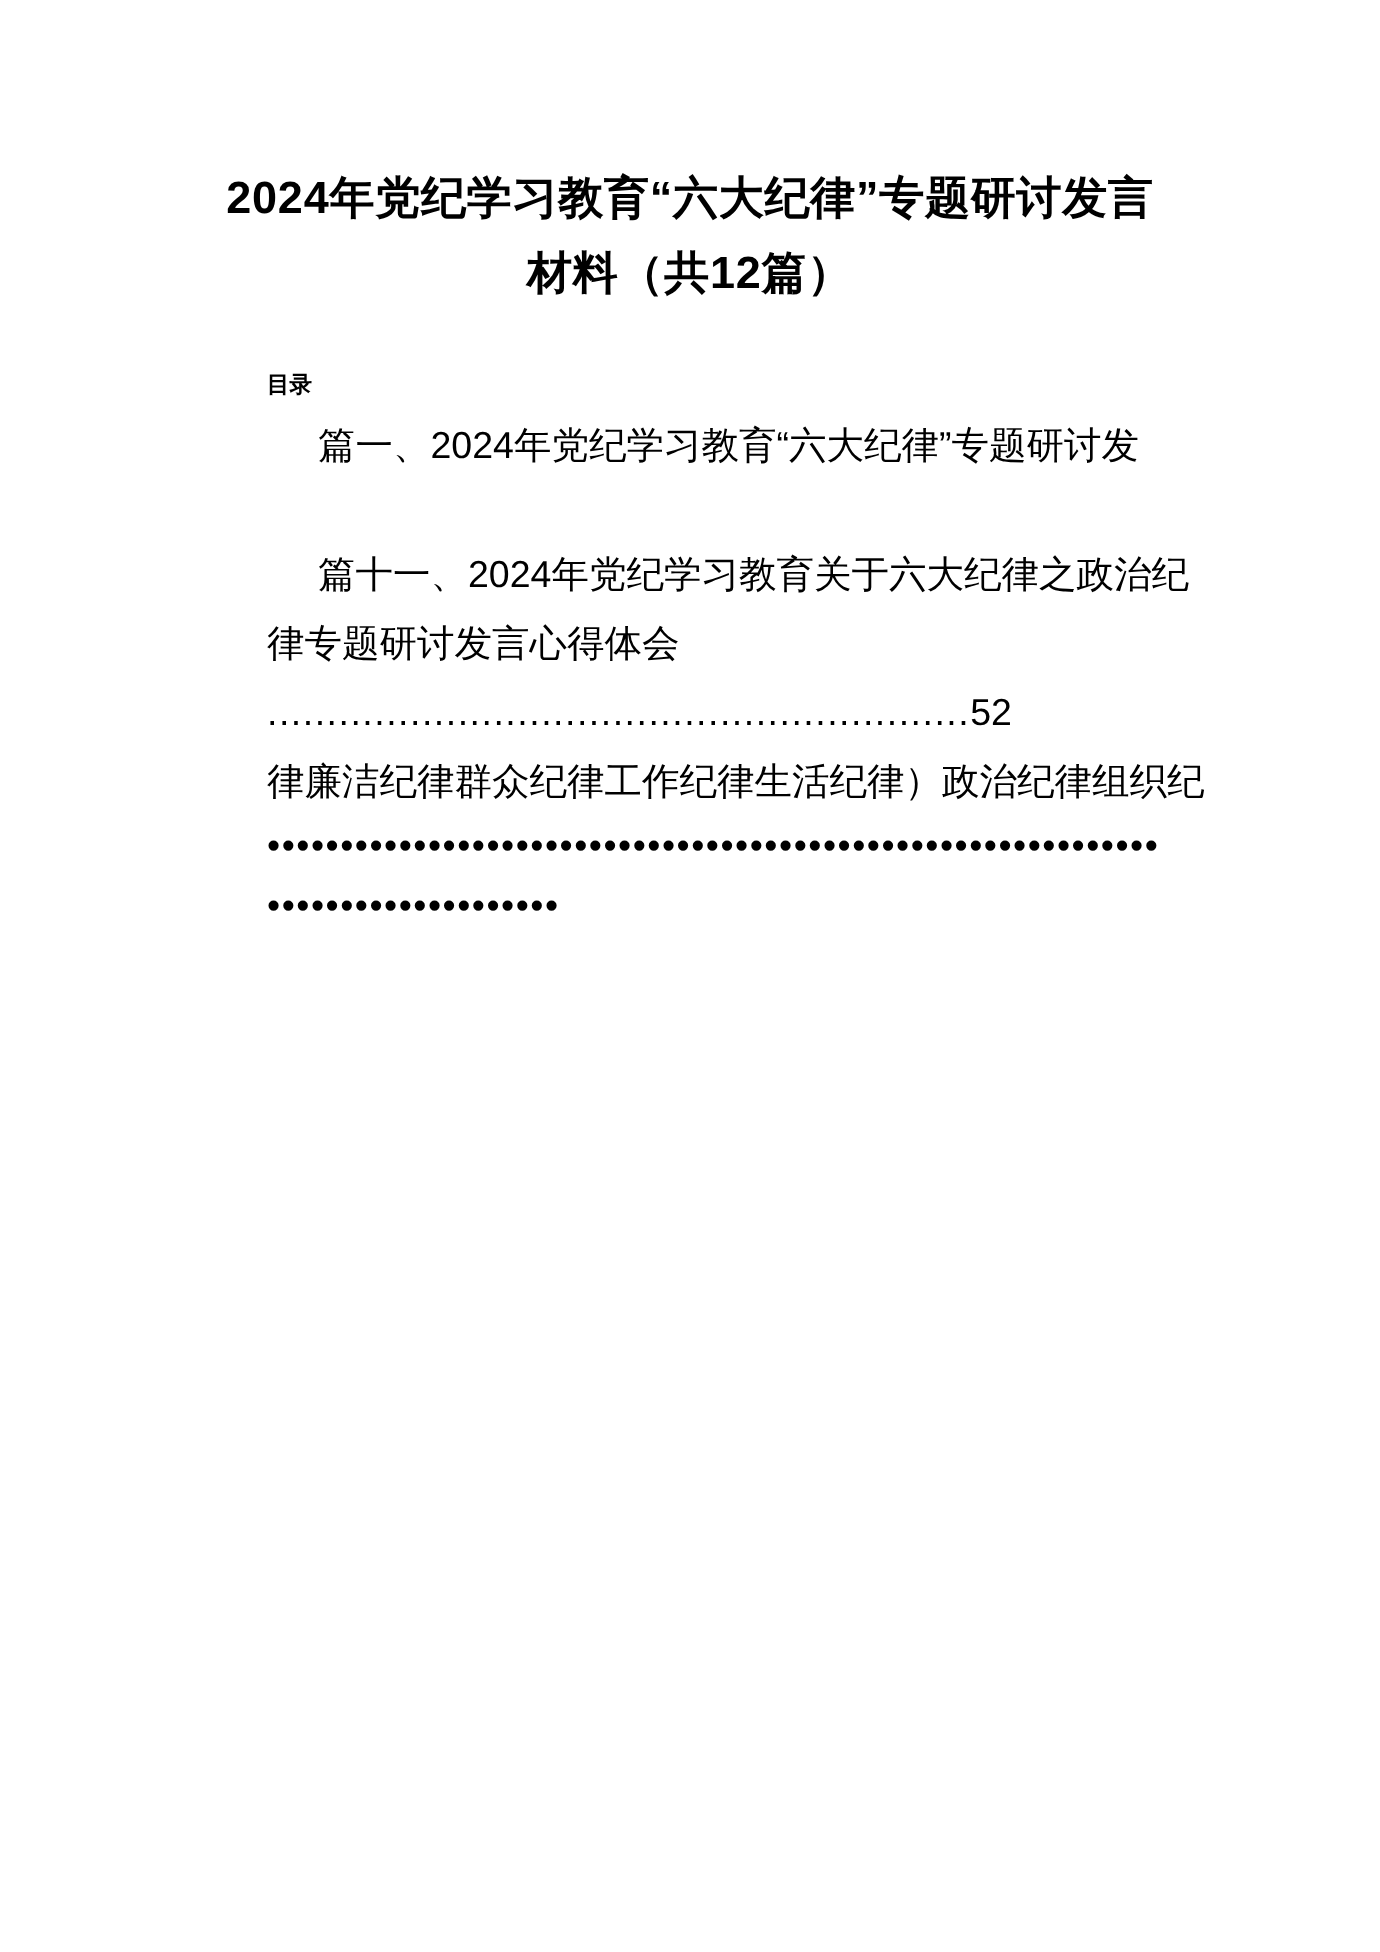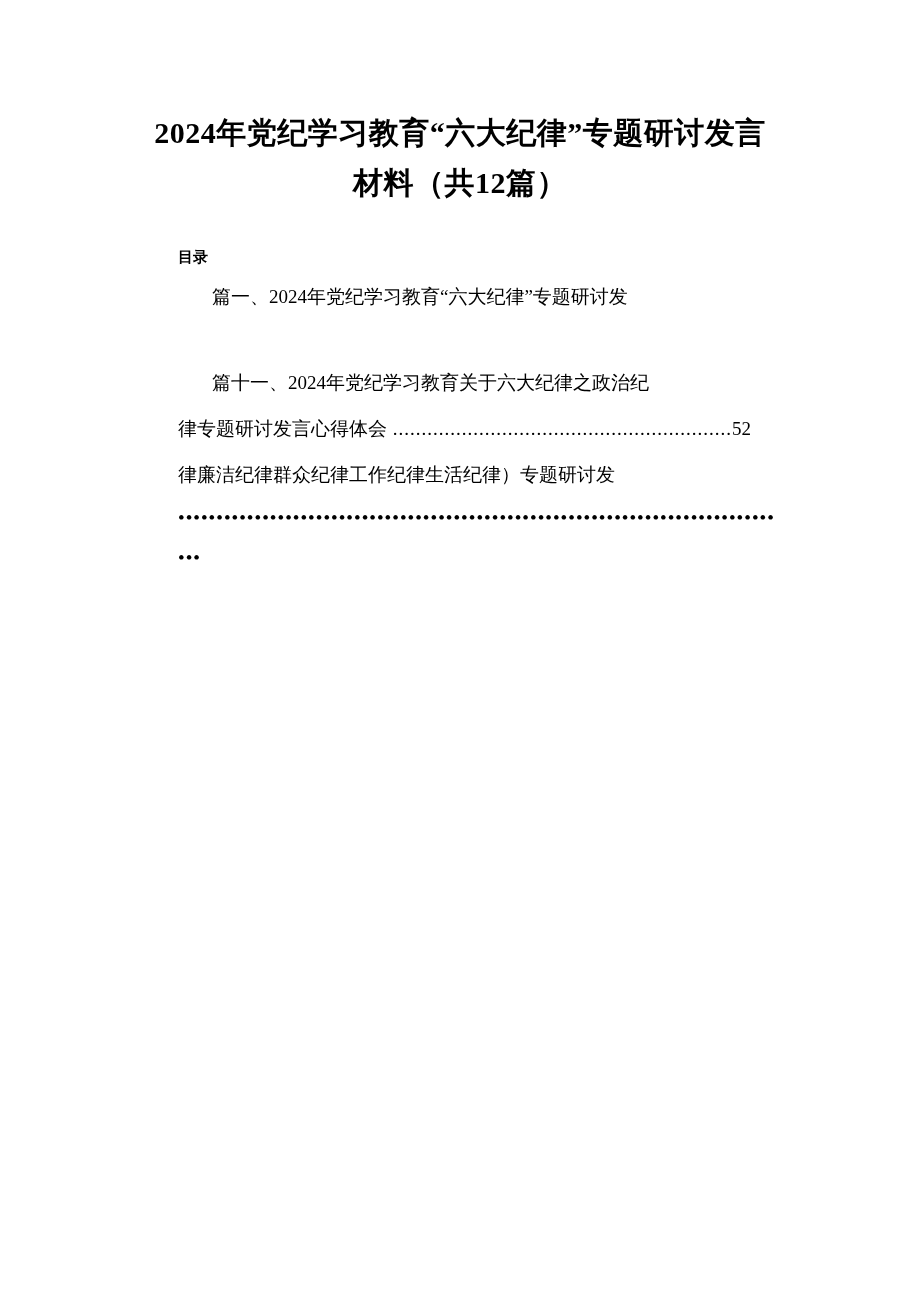--- a/index.html
+++ b/index.html
@@ -14,21 +14,20 @@
     color: #000000;
     position: relative;
     overflow: hidden;
   }
   .page {
     position: relative;
     width: 920px;
     height: 1101px;
     box-sizing: border-box;
     padding: 0;
-    font-family: Liberation Serif, serif;
   }
   .doc-title {
     margin: 0;
     padding: 108px 150px 0 150px;
     font-size: 30px;
     font-weight: bold;
     line-height: 50px;
     text-align: center;
     letter-spacing: 0.5px;
   }
@@ -38,21 +37,21 @@
     font-size: 15px;
     font-weight: bold;
     line-height: 34px;
   }
   .toc-list {
     margin: 0;
     padding: 0;
     list-style: none;
   }
   .toc-entry {
-    font-size: 19px;
+    font-size: 25px;
     line-height: 46px;
     color: #000000;
     padding: 0 100px 0 178px;
     text-indent: 0;
     word-break: break-all;
   }
   .toc-entry.indent {
     text-indent: 34px;
   }
   .toc-entry.gap-top {
@@ -86,19 +85,19 @@
   <h2 class="toc-heading">目录</h2>
 
   <ul class="toc-list">
     <li class="toc-entry indent"><span>篇一、2024年党纪学习教育“六大纪律”专题研讨发</span><span class="leader"></span><span class="pagenum"></span></li>
 
     <li class="toc-entry indent gap-top"><span>篇十一、2024年党纪学习教育关于六大纪律之政治纪</span><span class="leader"></span><span class="pagenum"></span></li>
 
     <li class="toc-entry"><span>律专题研讨发言心得体会</span><span class="leader"> ...........................................................</span><span class="pagenum">52</span></li>
 
 
-    <li class="toc-entry"><span>律廉洁纪律群众纪律工作纪律生活纪律）专题研讨发</span><span class="leader"></span><span class="pagenum"></span></li>
+    <li class="toc-entry"><span>律廉洁纪律群众纪律工作纪律生活纪律）政治纪律组织纪</span><span class="leader"></span><span class="pagenum"></span></li>
 
     <li class="toc-entry dots-only"><span></span><span class="leader">•••••••••••••••••••••••••••••••••••••••••••••••••••••••••••••••••••••••••••••••••</span><span class="pagenum"></span></li>
 
   </ul>
 
 </div>
 
 </body></html>

